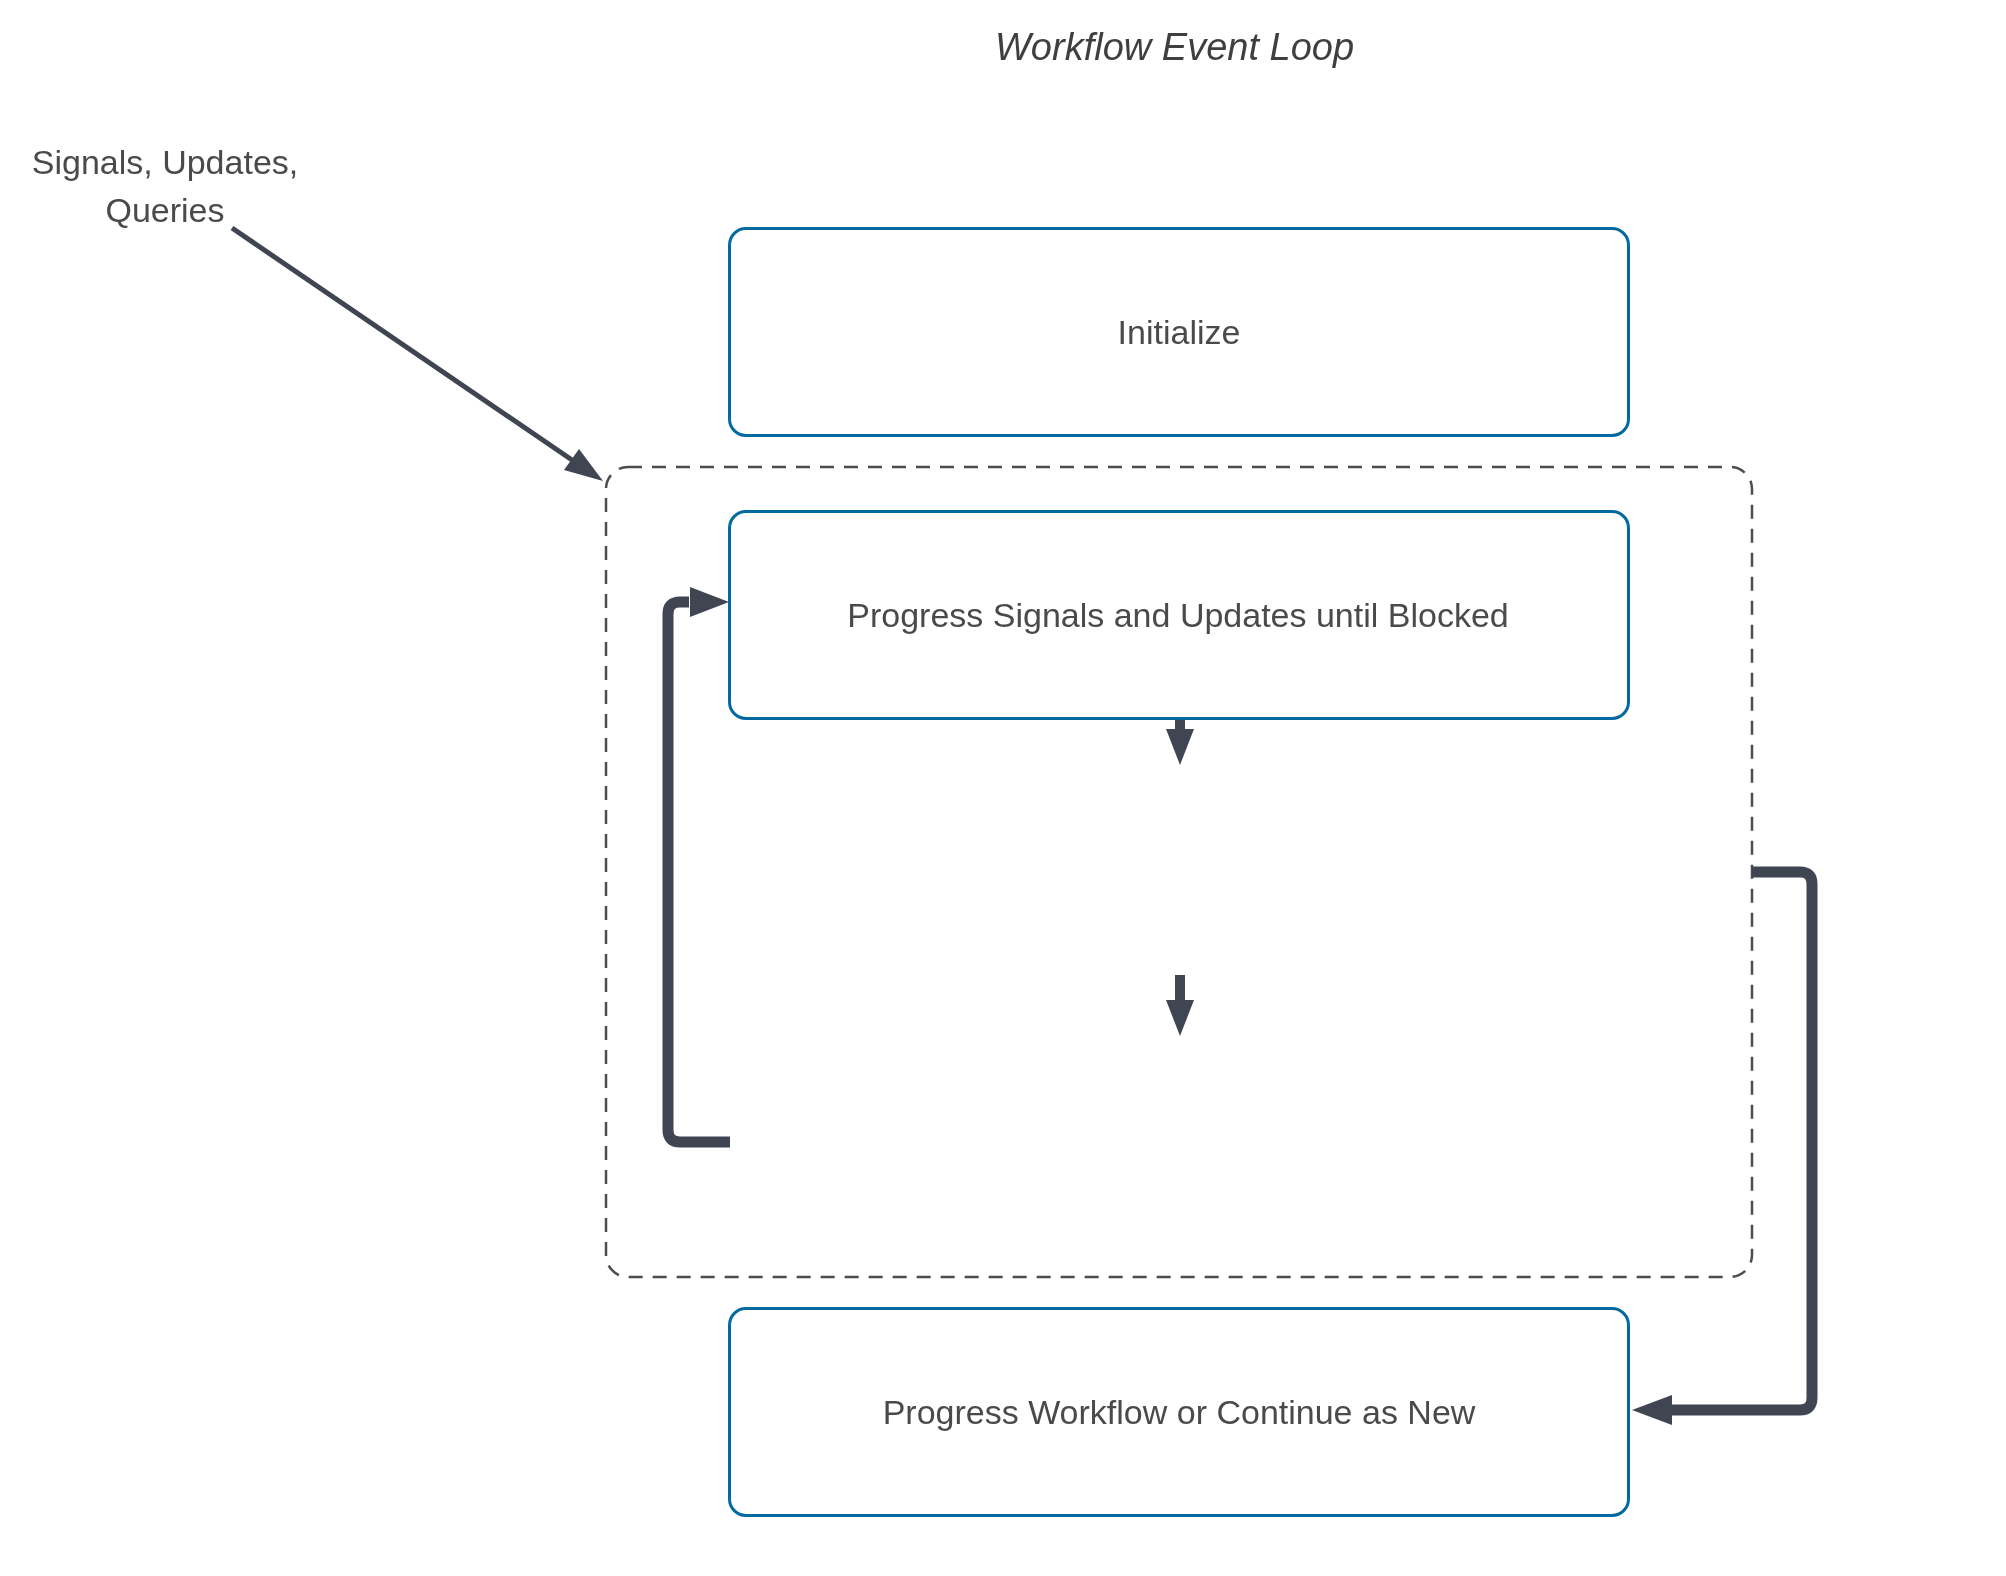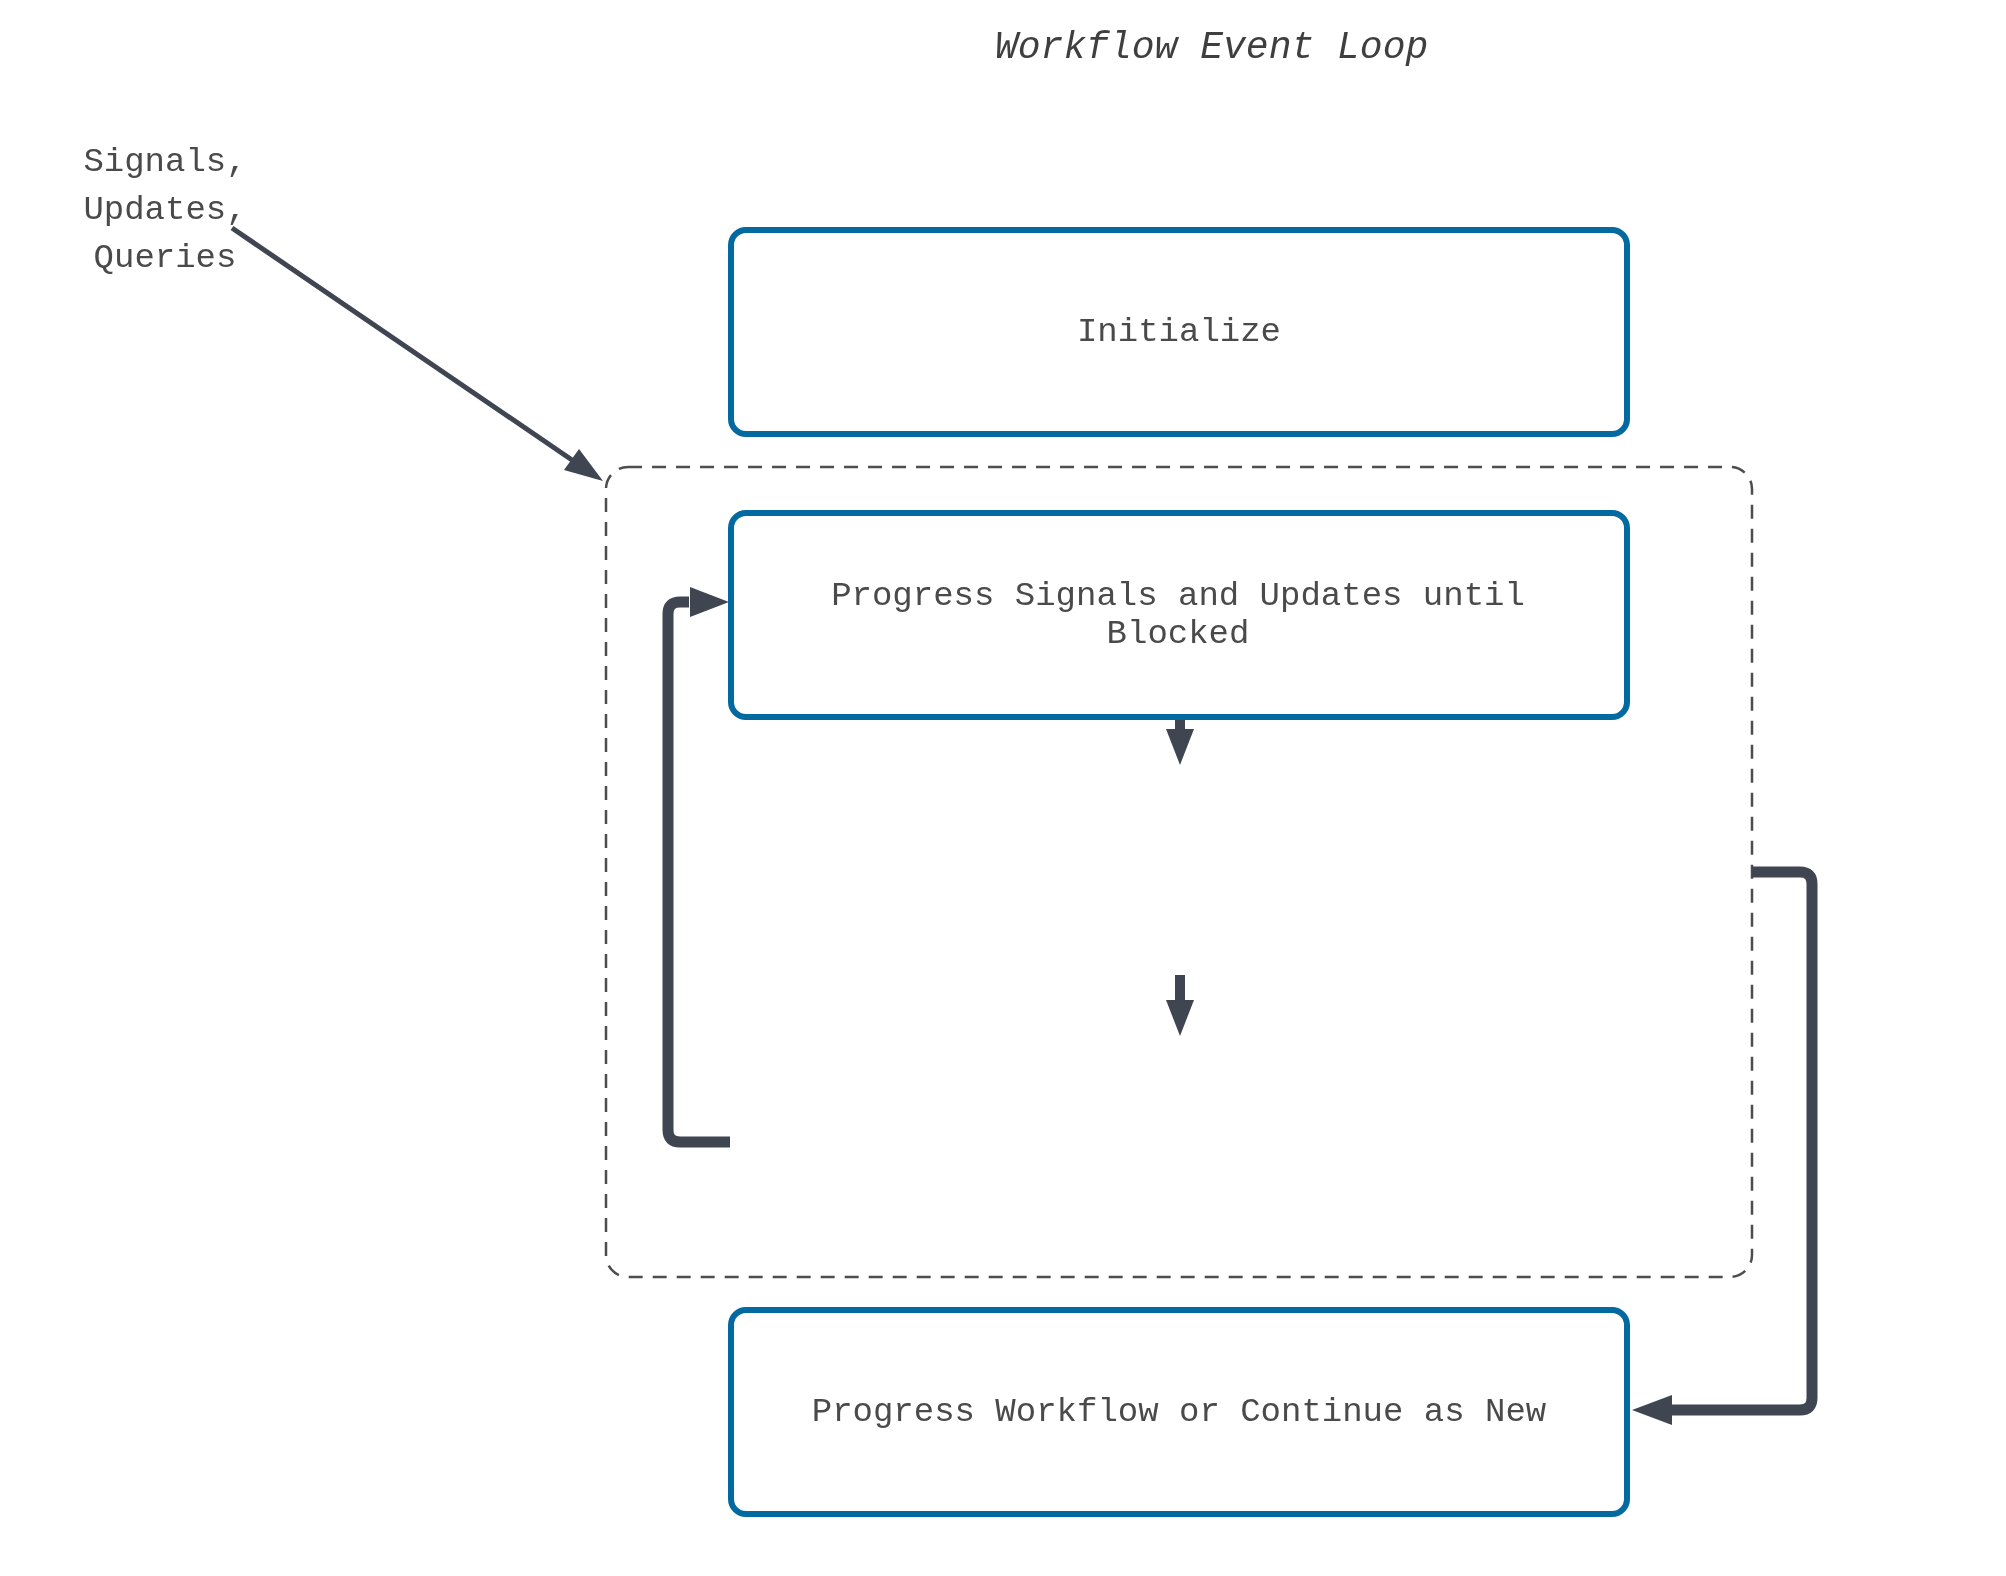--- a/index.html
+++ b/index.html
@@ -5,21 +5,21 @@
   html, body {
     margin: 0;
     padding: 0;
     background: #ffffff;
   }
   #canvas {
     position: relative;
     width: 2006px;
     height: 1540px;
     background: #ffffff;
-    font-family: Liberation Mono, monospace;
+    font-family: Liberation Sans, sans-serif;
     overflow: hidden;
   }
   #diagram-title {
     position: absolute;
     left: 995px;
     top: 26px;
     font-size: 38px;
     font-style: italic;
     color: #3f3f3f;
     white-space: nowrap;
@@ -35,21 +35,21 @@
     color: #4a4a4a;
     white-space: pre-line;
   }
   .node {
     position: absolute;
     left: 728px;
     width: 902px;
     height: 210px;
     box-sizing: border-box;
     background: #ffffff;
-    border: 6px solid #0369a1;
+    border: 3px solid #0369a1;
     border-radius: 18px;
     display: flex;
     align-items: center;
     justify-content: center;
     text-align: center;
     font-size: 34px;
     color: #4a4a4a;
     padding: 0 30px;
   }
   #node-initialize        { top: 227px; }

